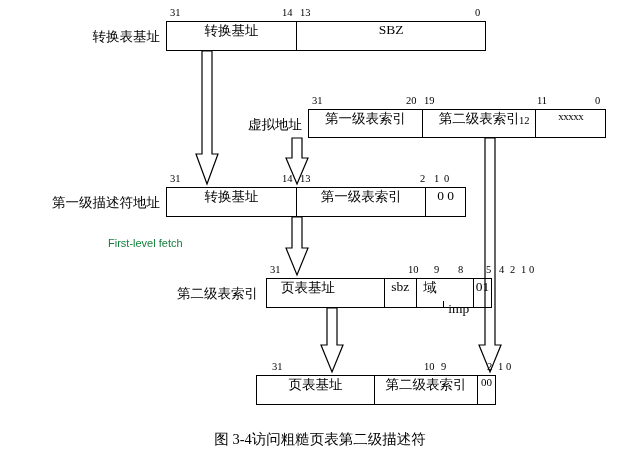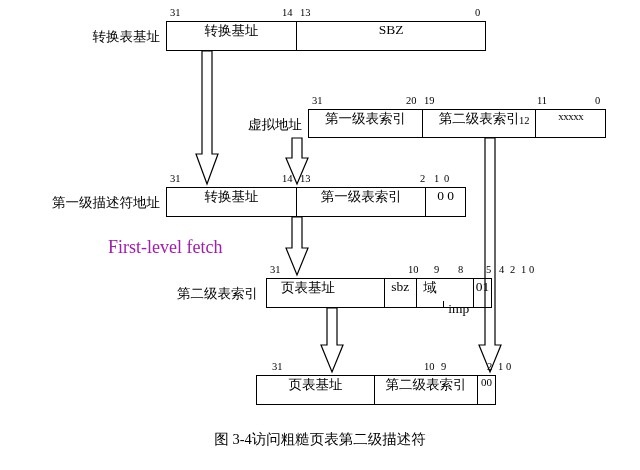--- a/index.html
+++ b/index.html
@@ -50,24 +50,24 @@
   .bitnum {
     position: absolute;
     font-size: 10.5px;
     line-height: 1;
     white-space: nowrap;
     color: #000;
     font-family: "Liberation Serif", "DejaVu Serif", serif;
   }
   .fetch-label {
     position: absolute;
-    font-size: 18px;
-    color: #a21caf;
-    white-space: nowrap;
-    font-family: Liberation Serif, serif;
+    font-size: 11px;
+    color: #15803d;
+    white-space: nowrap;
+    font-family: Liberation Sans, sans-serif;
   }
   .caption {
     position: absolute;
     width: 100%;
     text-align: center;
     font-size: 14.5px;
     white-space: nowrap;
     color: #000;
   }
   svg.arrows {

